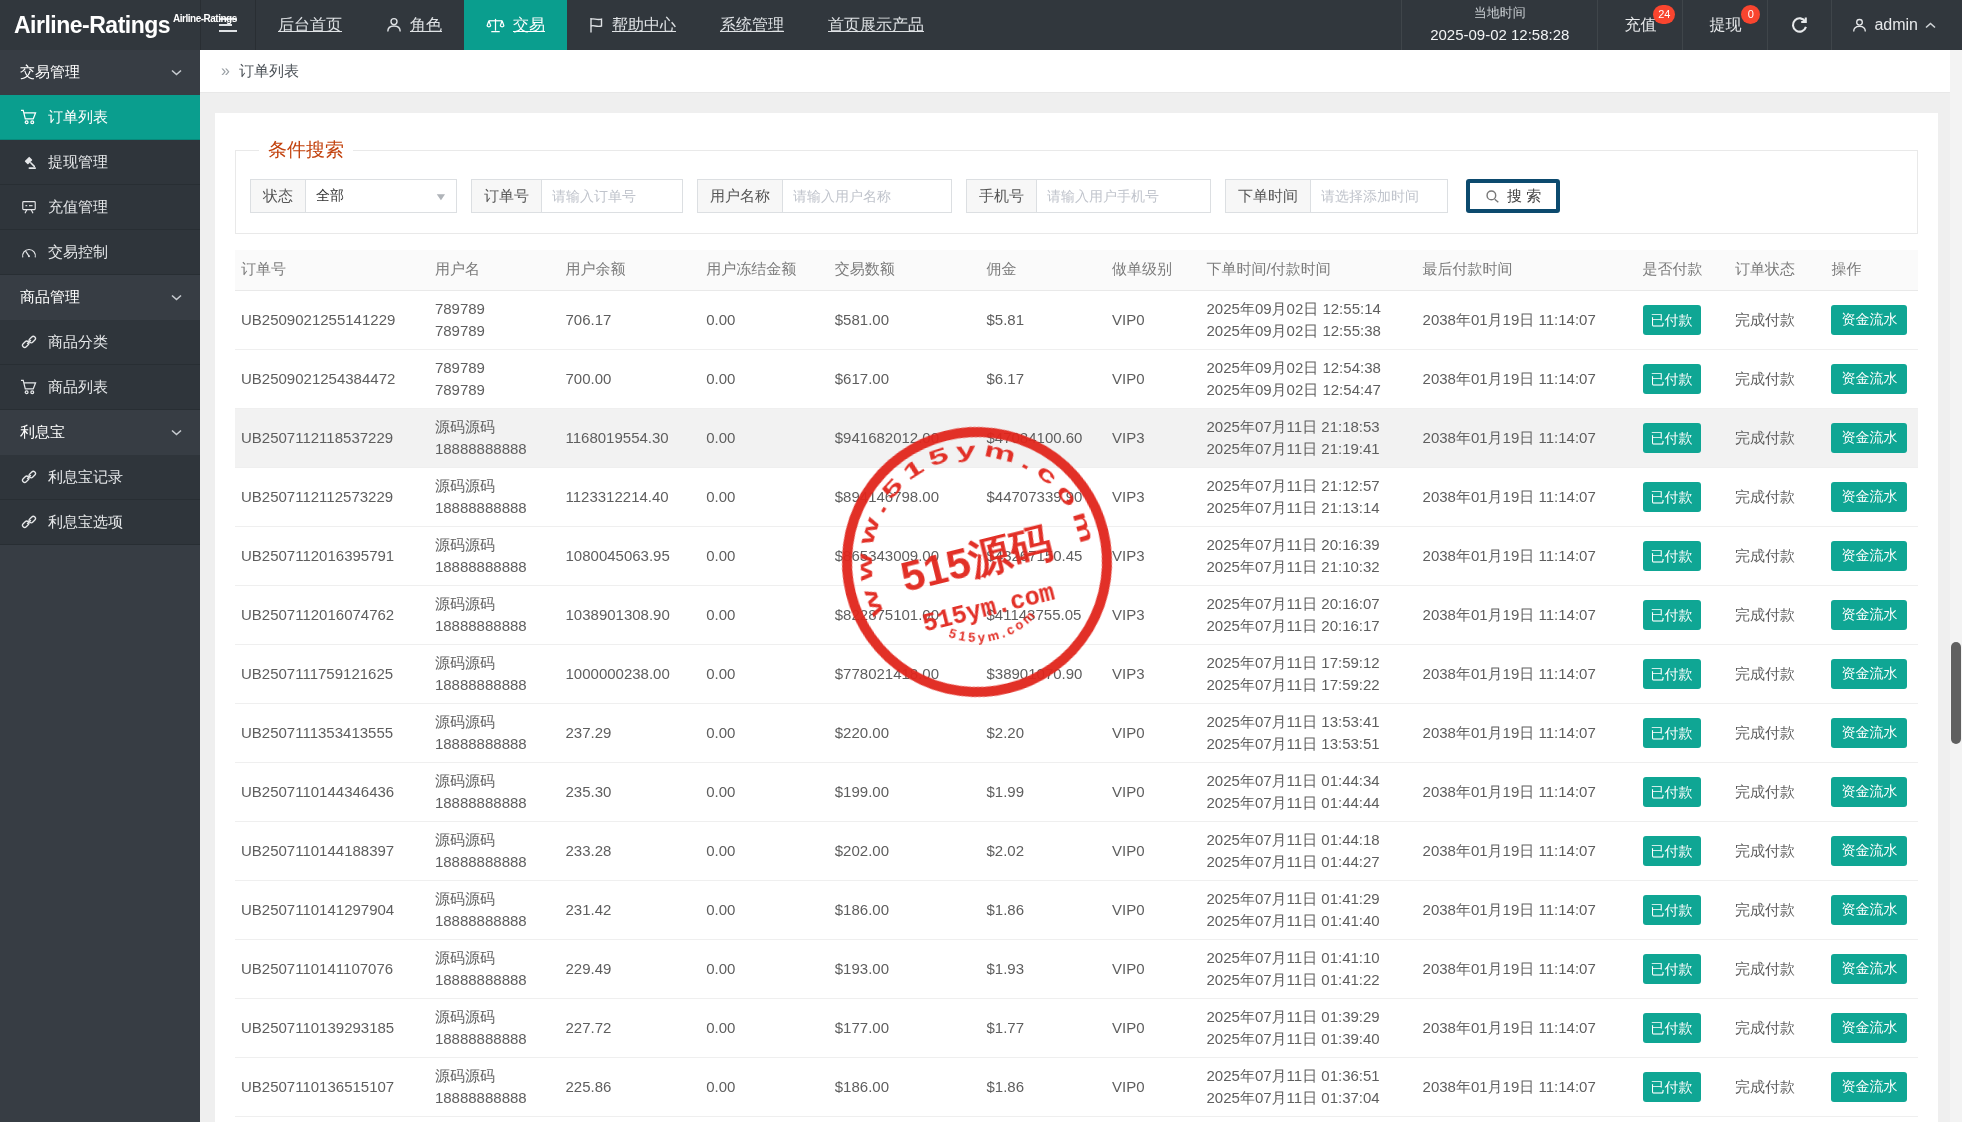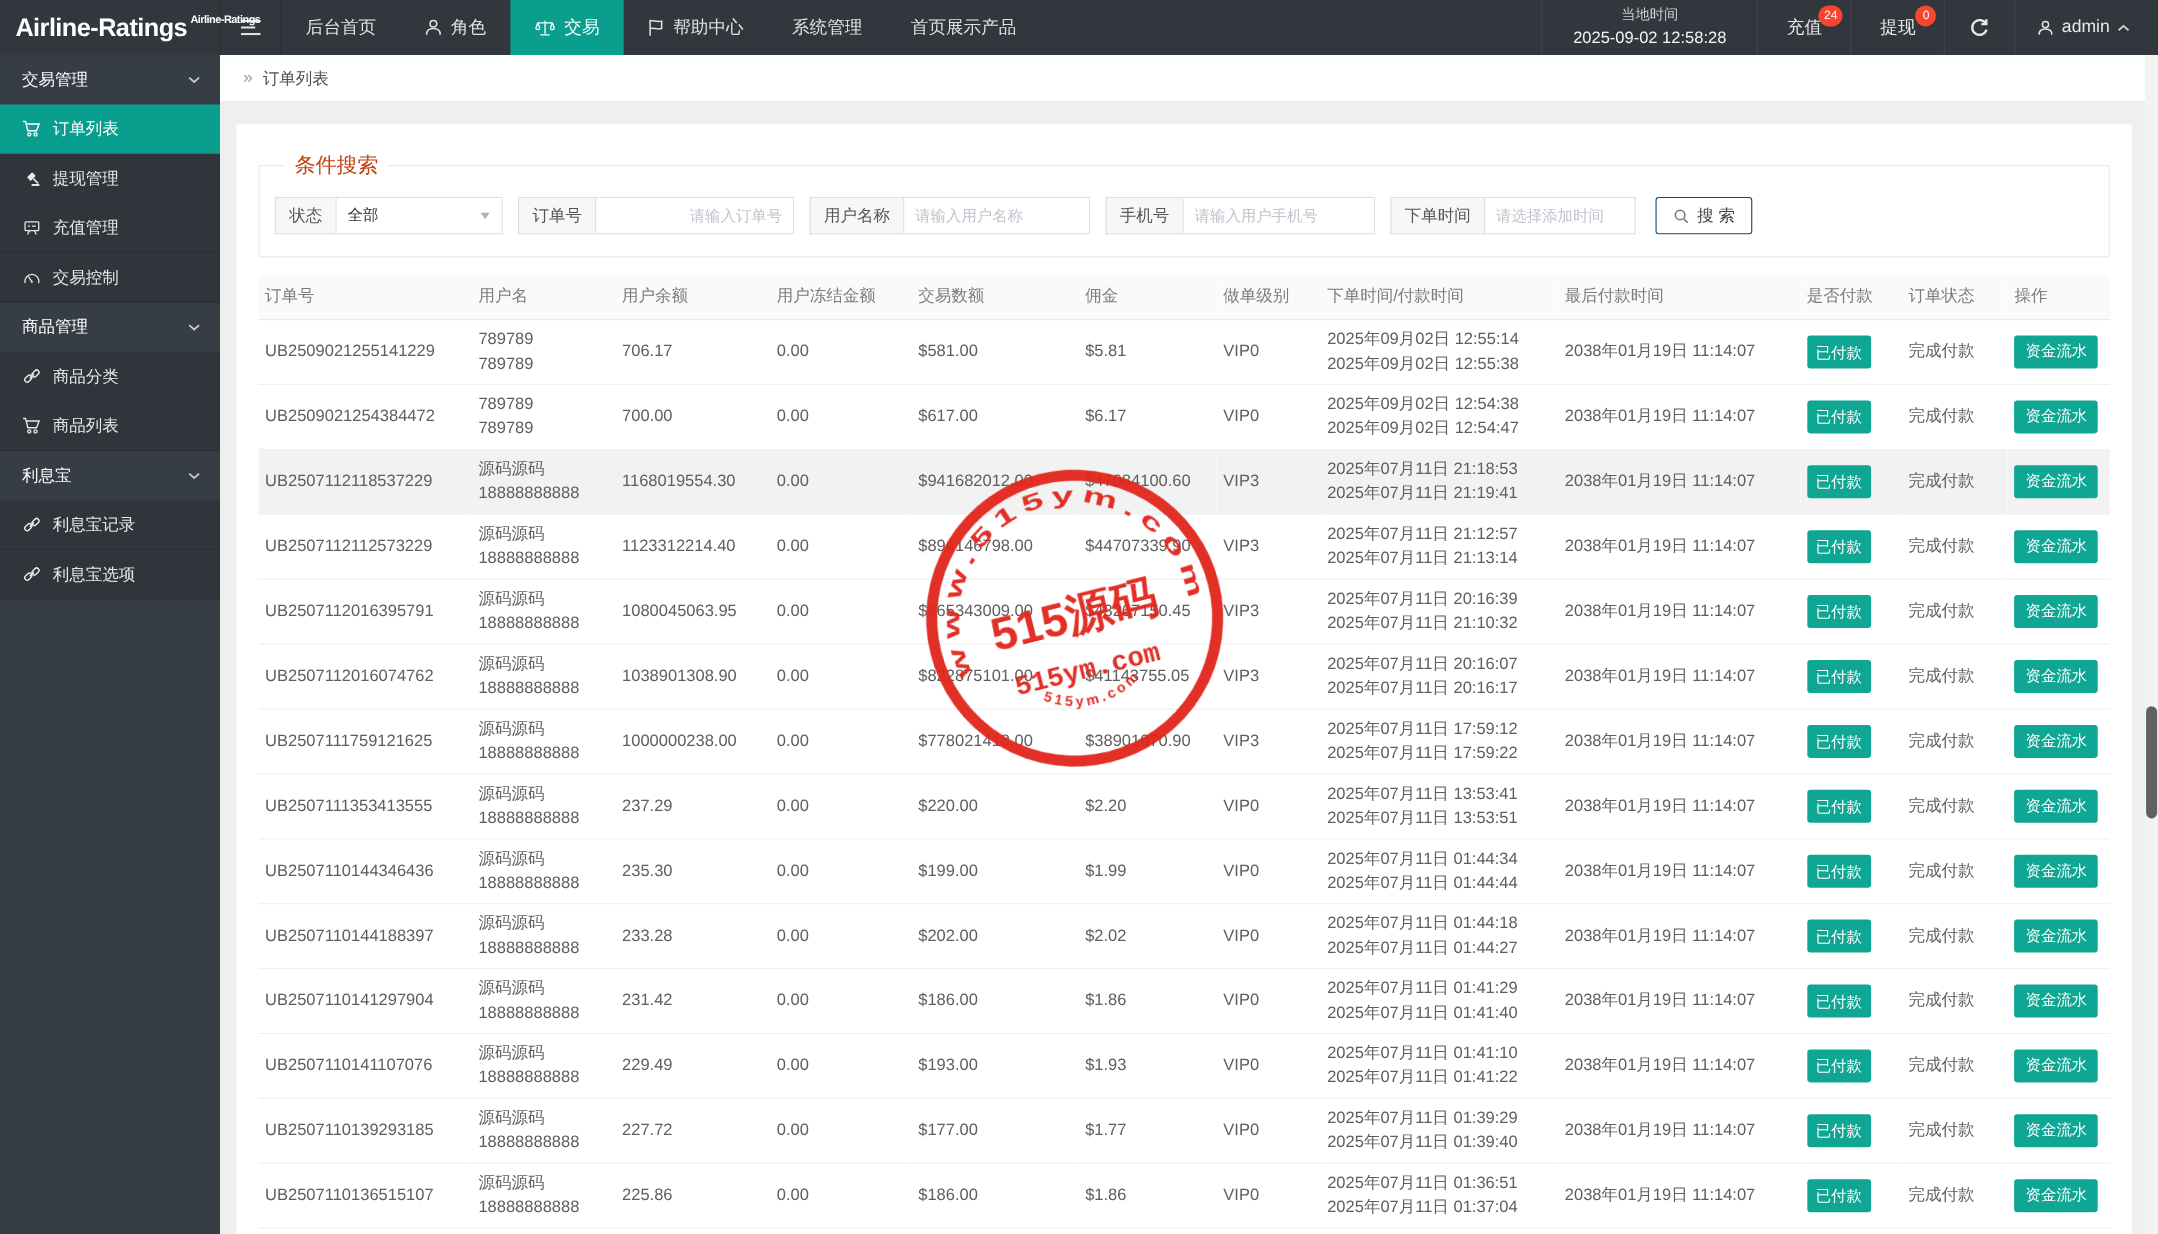--- a/index.html
+++ b/index.html
@@ -7,21 +7,21 @@
     font-family:"Liberation Sans","DejaVu Sans",sans-serif; background:#efefef; }
 
   
   .navbar { position:fixed; top:0; left:0; width:1962px; height:50px; background:#31373d;
     display:flex; align-items:stretch; color:#e7e9eb; z-index:60; }
   .logo { width:200px; display:flex; align-items:center; padding-left:14px;
     font-size:23px; font-weight:600; color:#fff; letter-spacing:-0.5px; white-space:nowrap;}
   .logo sup { font-size:10px; font-weight:600; margin-left:3px; transform:translateY(-7px); }
   .nav-left { display:flex; align-items:stretch; }
   .nav-item { display:flex; align-items:center; gap:8px; padding:0 22px; font-size:16px;
-    color:#dfe2e5; cursor:pointer; white-space:nowrap; }
+    color:#dfe2e5; cursor:pointer; white-space:nowrap;text-decoration:underline; }
   .nav-item.hamburger { padding:0 18px; border-left:1px solid rgba(0,0,0,.15); border-right:1px solid rgba(0,0,0,.15); }
   .nav-item.active { background:#0a9e8e; color:#fff; }
   .nav-right { margin-left:auto; display:flex; align-items:stretch; }
   .time-block { display:flex; flex-direction:column; justify-content:center; text-align:center;
     padding:0 28px; line-height:1.55; border-left:1px solid rgba(255,255,255,.07);margin-left:36px; }
   .time-label { font-size:13px; color:#ccd1d5; }
   .time-value { font-size:15px; color:#f2f4f5; }
   .nav-badge-item { position:relative; display:flex; align-items:center; padding:0 26px;
     font-size:16px; border-left:1px solid rgba(255,255,255,.07); cursor:pointer; }
   .red-badge { position:absolute; top:5px; right:7px; background:#f9452f; color:#fff;
@@ -54,21 +54,21 @@
   fieldset.search-box legend { font-size:19px; color:#c2410c; padding:0 9px; margin-left:9px; }
   .filter-row { display:flex; align-items:center; gap:14px; }
   .input-group { display:flex; height:34px; }
   .ig-addon { background:#f7f7f7; border:1px solid #dcdfe2; border-right:none; display:flex;
     align-items:center; padding:0 12px; font-size:15px; color:#555; white-space:nowrap; }
   .ig-field { border:1px solid #dcdfe2; padding:0 10px; font-size:14px; color:#333;
     outline:none; background:#fff; }
   input.ig-field::placeholder { color:#c0c4cc; }
   .select-field { width:152px; display:flex; align-items:center; justify-content:space-between; cursor:pointer; }
   .caret-down { color:#b0b4b9; font-size:10px; transform:scaleX(1.4); }
-  .search-btn { height:34px; border:1px solid #0c4a6e; background:#fff; border-radius:3px;
+  .search-btn { height:34px; border:4px solid #0c4a6e; background:#fff; border-radius:3px;
     padding:0 15px; font-size:15px; color:#444; display:flex; align-items:center; gap:7px;
     cursor:pointer; margin-left:4px; }
 
   
   table.orders { width:100%; border-collapse:collapse; table-layout:fixed; margin-top:16px; }
   table.orders th { height:40px; background:#fafafa; border-bottom:1px solid #e9e9e9;
     font-weight:normal; font-size:15px; color:#7b7b7b; text-align:left; padding:0 6px;
     white-space:nowrap; overflow:hidden; }
   table.orders td { height:59px; border-bottom:1px solid #efefef; font-size:15px; color:#5e5e5e;
     padding:4px 6px; line-height:22px; white-space:nowrap; overflow:hidden; }
@@ -290,21 +290,21 @@
         <div class="input-group">
           <span class="ig-addon">状态</span>
           <div class="ig-field select-field">
             <span>全部</span>
             <span class="caret-down">▼</span>
           </div>
         </div>
 
         <div class="input-group">
           <span class="ig-addon">订单号</span>
-          <input class="ig-field" style="width: 181px; text-align: right;" placeholder="请输入订单号">
+          <input class="ig-field" style="width: 142px;" placeholder="请输入订单号">
         </div>
 
         <div class="input-group">
           <span class="ig-addon">用户名称</span>
           <input class="ig-field" style="width: 170px;" placeholder="请输入用户名称">
         </div>
 
         <div class="input-group">
           <span class="ig-addon">手机号</span>
           <input class="ig-field" style="width: 175px;" placeholder="请输入用户手机号">

